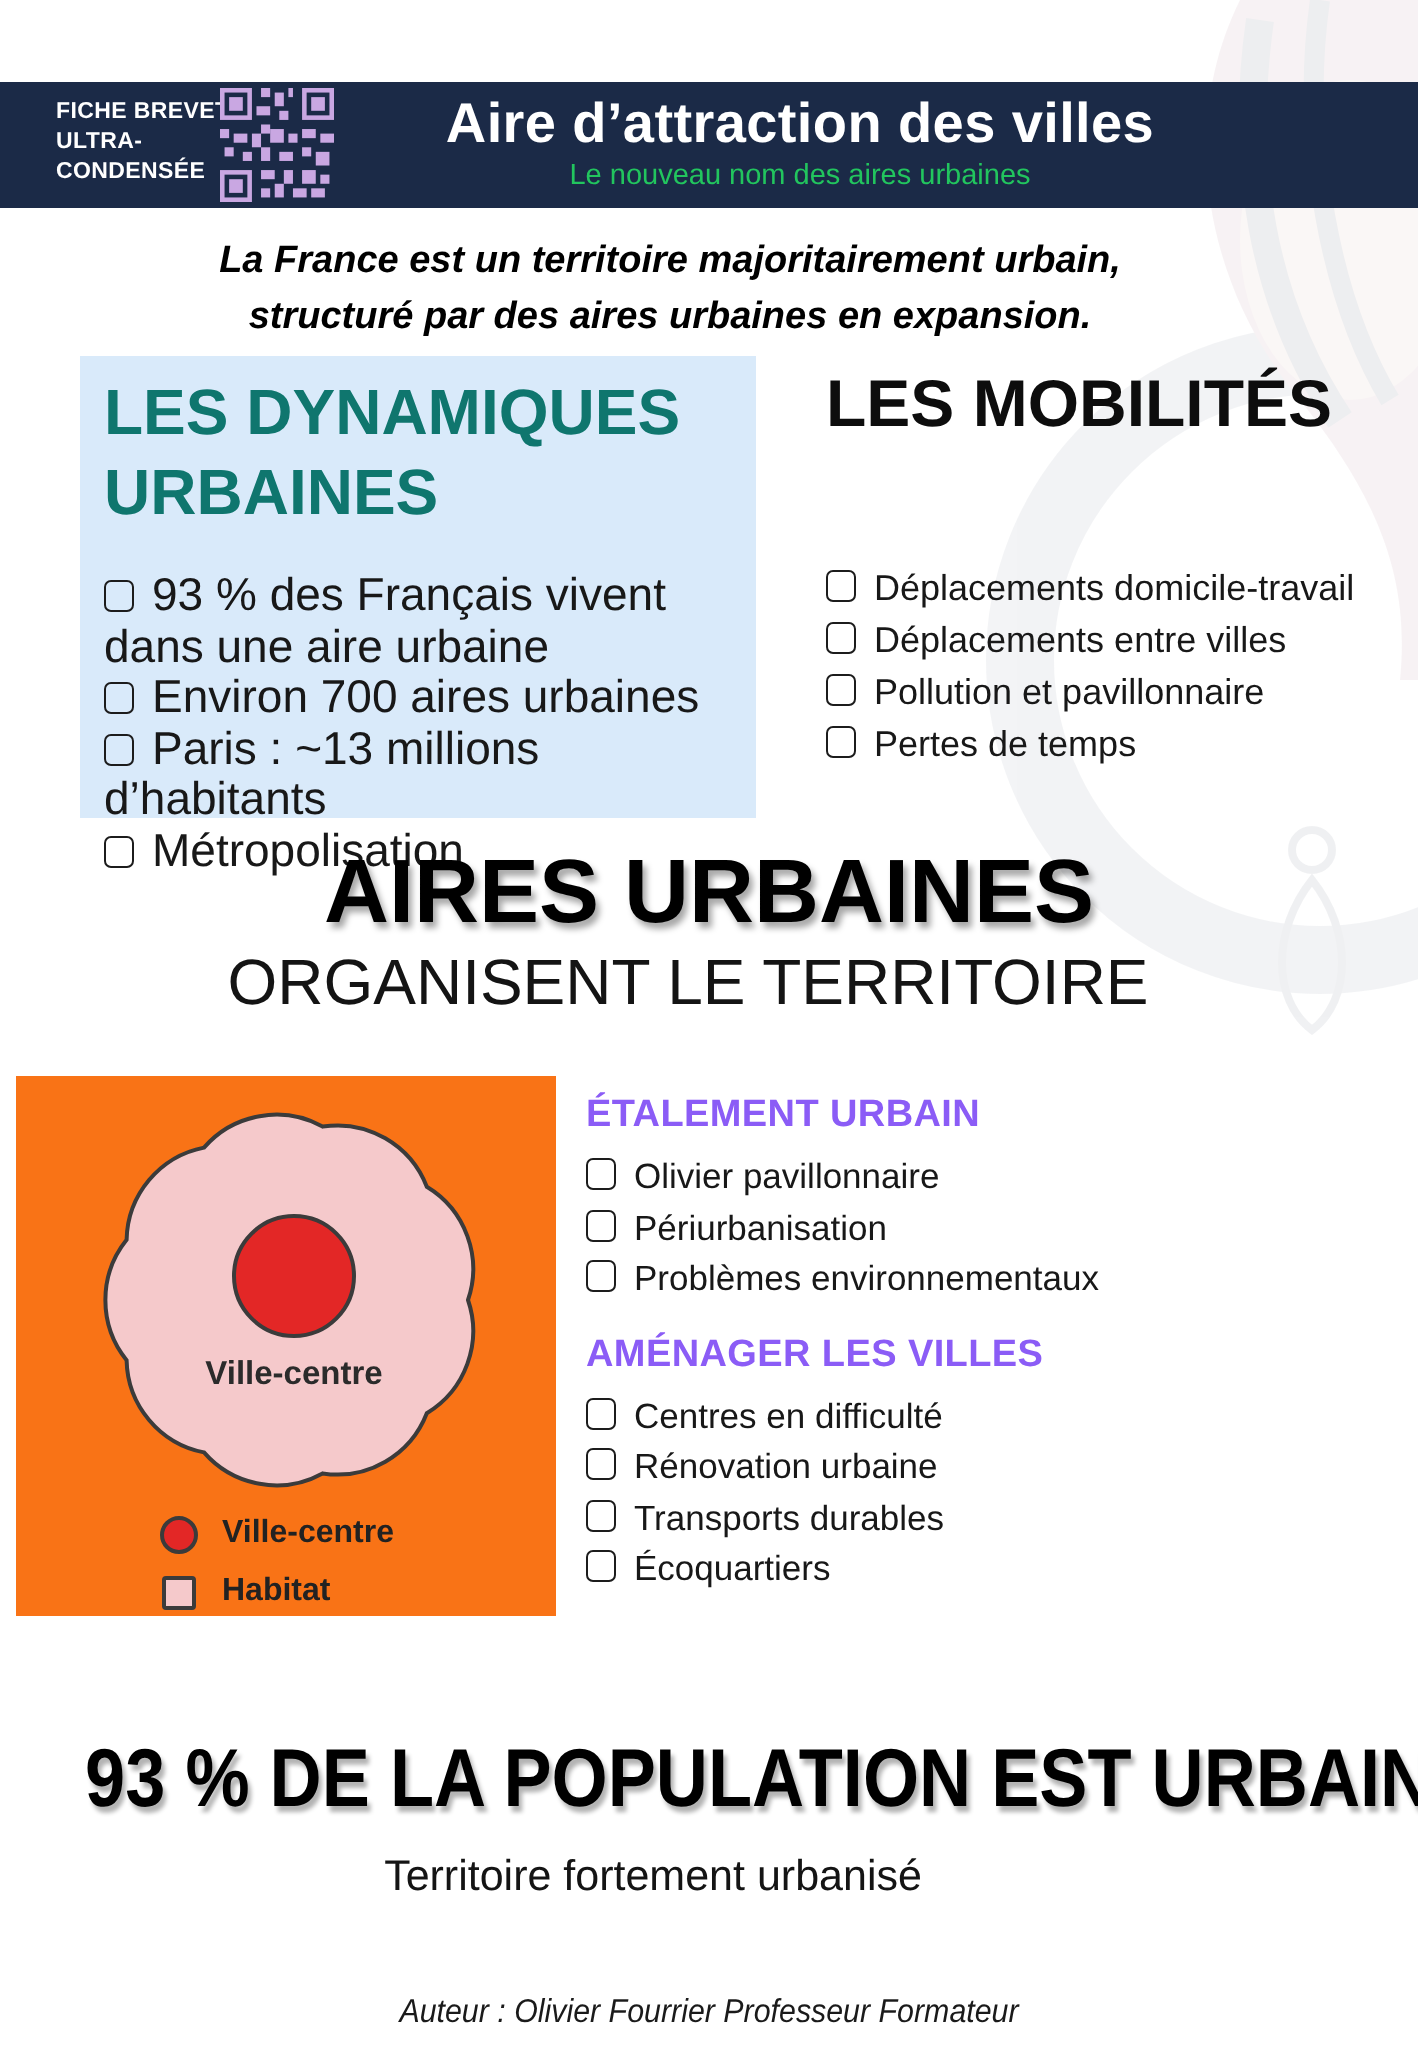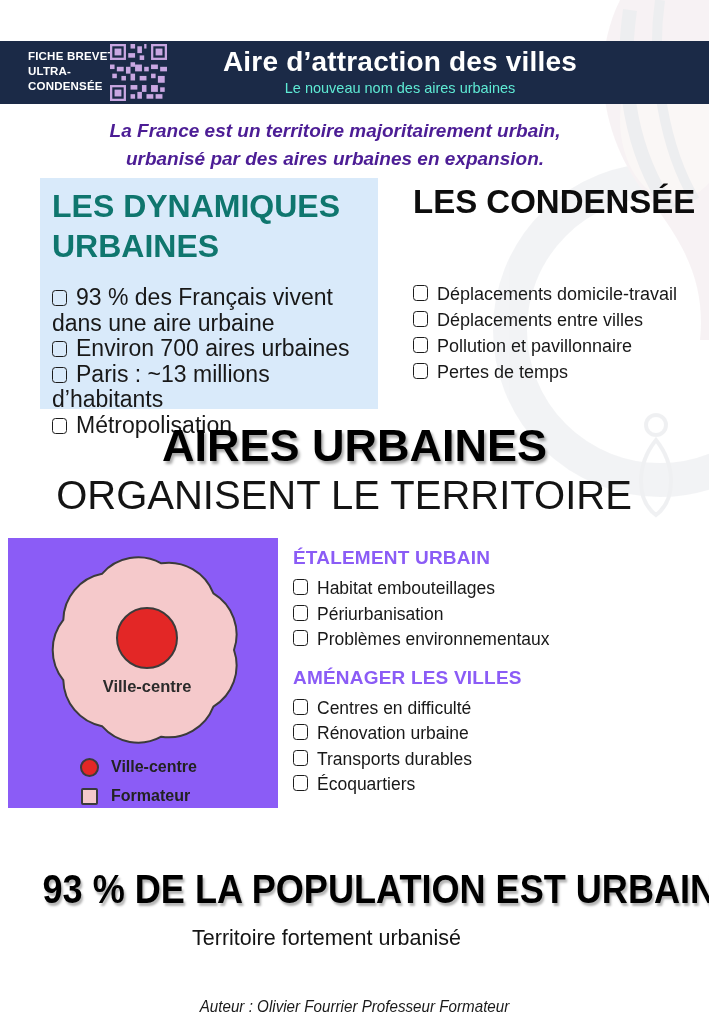--- a/index.html
+++ b/index.html
@@ -9,44 +9,44 @@
     font-family:"Liberation Sans", sans-serif; color:#181818;
   }
   
   .watermark { position:absolute; left:470px; top:0; width:239px; height:640px; z-index:0; pointer-events:none; }
   
   .header-bar { position:absolute; left:0; top:41px; width:709px; height:63px; background:#1b2a47; z-index:2; }
   .badge { position:absolute; left:28px; top:8px; color:#ffffff; font-weight:bold; font-size:11.5px; line-height:15px; letter-spacing:0.2px; }
   .qr { position:absolute; left:110px; top:3px; width:57px; height:57px; }
   .header-titles { position:absolute; left:170px; top:5px; width:460px; text-align:center; color:#ffffff; }
   .header-title { font-size:28px; font-weight:bold; line-height:31px; letter-spacing:0.2px; }
-  .header-subtitle { font-size:14.5px; line-height:18px; margin-top:2px; color:#5eead4; font-weight:normal; }
+  .header-subtitle { font-size:14.5px; line-height:18px; margin-top:2px; color:#22c55e; font-weight:normal; }
   
   .intro { position:absolute; left:20px; top:117px; width:630px; z-index:1;
-    text-align:center; font-weight:bold; font-style:italic; font-size:19px; line-height:27.5px; color:#4c1d95; }
+    text-align:center; font-weight:bold; font-style:italic; font-size:19px; line-height:27.5px; color:#000000; }
   
   .cb { display:inline-block; width:13px; height:14px; border:1.6px solid #1c1c1c; border-radius:3.5px;
         margin-right:9px; vertical-align:-1px; background:transparent; }
   .item { margin:0; }
   
   .box-dyn { position:absolute; left:40px; top:178px; width:338px; height:231px; background:#d9eafa;
              box-sizing:border-box; padding:8px 12px 0 12px; z-index:1; }
   .box-dyn .sec-title { font-size:32px; line-height:40px; font-weight:bold; color:#0f766e; }
   .box-dyn .items { margin-top:19px; font-size:23px; line-height:25.5px; }
   
   .mob-title { position:absolute; left:413px; top:183px; width:296px; font-size:33px; font-weight:bold; color:#0d0d0d; z-index:1; }
   .mob-items { position:absolute; left:413px; top:281px; width:270px; font-size:18px; line-height:26px; z-index:1; }
   
   .centre-title { position:absolute; left:0; top:420px; width:709px; text-align:center; z-index:1;
     font-size:45px; font-weight:800; letter-spacing:0px; color:#000;
     text-shadow:2px 3px 3px rgba(0,0,0,0.35); }
   .centre-sub { position:absolute; left:0; top:473px; width:688px; text-align:center; z-index:1;
-    font-size:40px; font-weight:400; color:#141414; }
-  
-  .diagram-box { position:absolute; left:8px; top:538px; width:270px; height:270px; background:#8b5cf6; z-index:1; }
+    font-size:32px; font-weight:400; color:#141414; }
+  
+  .diagram-box { position:absolute; left:8px; top:538px; width:270px; height:270px; background:#f97316; z-index:1; }
   .blob-svg { position:absolute; left:0; top:18px; width:270px; height:190px; }
   .legend { position:absolute; left:72px; top:218px; }
   .legend-row { display:flex; align-items:center; height:22px; margin-bottom:7px; }
   .sym-circle { width:19px; height:19px; border-radius:50%; background:#e32726; border:2px solid #3b3b3b; box-sizing:border-box; margin-right:12px; }
   .sym-square { width:17px; height:17px; border-radius:2px; background:#f5c9cb; border:2px solid #3b3b3b; box-sizing:border-box; margin:1px 13px 1px 1px; }
   .legend-label { font-size:16px; font-weight:bold; color:#222; }
   
   .col-right { position:absolute; left:293px; top:547px; width:345px; z-index:1; }
   .col-right h3 { margin:0; font-size:19px; font-weight:bold; color:#8b5cf6; letter-spacing:0.2px; }
   .col-right .items { margin-top:7px; margin-bottom:14px; font-size:17.5px; line-height:25.5px; }
@@ -129,34 +129,34 @@
       </g>
     </svg>
     <div class="header-titles">
       <div class="header-title">Aire d’attraction des villes</div>
       <div class="header-subtitle">Le nouveau nom des aires urbaines</div>
     </div>
   </div>
 
   <div class="intro">
     <div>La France est un territoire majoritairement urbain,</div>
-    <div>urbanisé par des aires urbaines en expansion.</div>
+    <div>structuré par des aires urbaines en expansion.</div>
   </div>
 
   <div class="box-dyn">
     <div class="sec-title">LES DYNAMIQUES URBAINES</div>
     <div class="items">
       <div class="item"><span class="cb"></span><span>93 % des Français vivent dans une aire urbaine</span></div>
       <div class="item"><span class="cb"></span><span>Environ 700 aires urbaines</span></div>
       <div class="item"><span class="cb"></span><span>Paris : ~13 millions d’habitants</span></div>
       <div class="item"><span class="cb"></span><span>Métropolisation</span></div>
     </div>
   </div>
 
-  <div class="mob-title">LES CONDENSÉE</div>
+  <div class="mob-title">LES MOBILITÉS</div>
   <div class="mob-items">
     <div class="item"><span class="cb"></span><span>Déplacements domicile-travail</span></div>
     <div class="item"><span class="cb"></span><span>Déplacements entre villes</span></div>
     <div class="item"><span class="cb"></span><span>Pollution et pavillonnaire</span></div>
     <div class="item"><span class="cb"></span><span>Pertes de temps</span></div>
   </div>
 
   <div class="centre-title">AIRES URBAINES</div>
   <div class="centre-sub">ORGANISENT LE TERRITOIRE</div>
 
@@ -166,29 +166,29 @@
       <circle cx="139" cy="82" r="30" fill="#e32726" stroke="#3b3b3b" stroke-width="2"></circle>
       <text x="139" y="136" text-anchor="middle" font-family="Liberation Sans, sans-serif" font-size="16.5" font-weight="bold" fill="#2b2b2b">Ville-centre</text>
     </svg>
     <div class="legend">
       <div class="legend-row">
         <div class="sym-circle"></div>
         <div class="legend-label">Ville-centre</div>
       </div>
       <div class="legend-row">
         <div class="sym-square"></div>
-        <div class="legend-label">Formateur</div>
+        <div class="legend-label">Habitat</div>
       </div>
     </div>
   </div>
 
   <div class="col-right">
     <h3>ÉTALEMENT URBAIN</h3>
     <div class="items">
-      <div class="item"><span class="cb"></span><span>Habitat embouteillages</span></div>
+      <div class="item"><span class="cb"></span><span>Olivier pavillonnaire</span></div>
       <div class="item"><span class="cb"></span><span>Périurbanisation</span></div>
       <div class="item"><span class="cb"></span><span>Problèmes environnementaux</span></div>
     </div>
     <h3>AMÉNAGER LES VILLES</h3>
     <div class="items">
       <div class="item"><span class="cb"></span><span>Centres en difficulté</span></div>
       <div class="item"><span class="cb"></span><span>Rénovation urbaine</span></div>
       <div class="item"><span class="cb"></span><span>Transports durables</span></div>
       <div class="item"><span class="cb"></span><span>Écoquartiers</span></div>
     </div>

